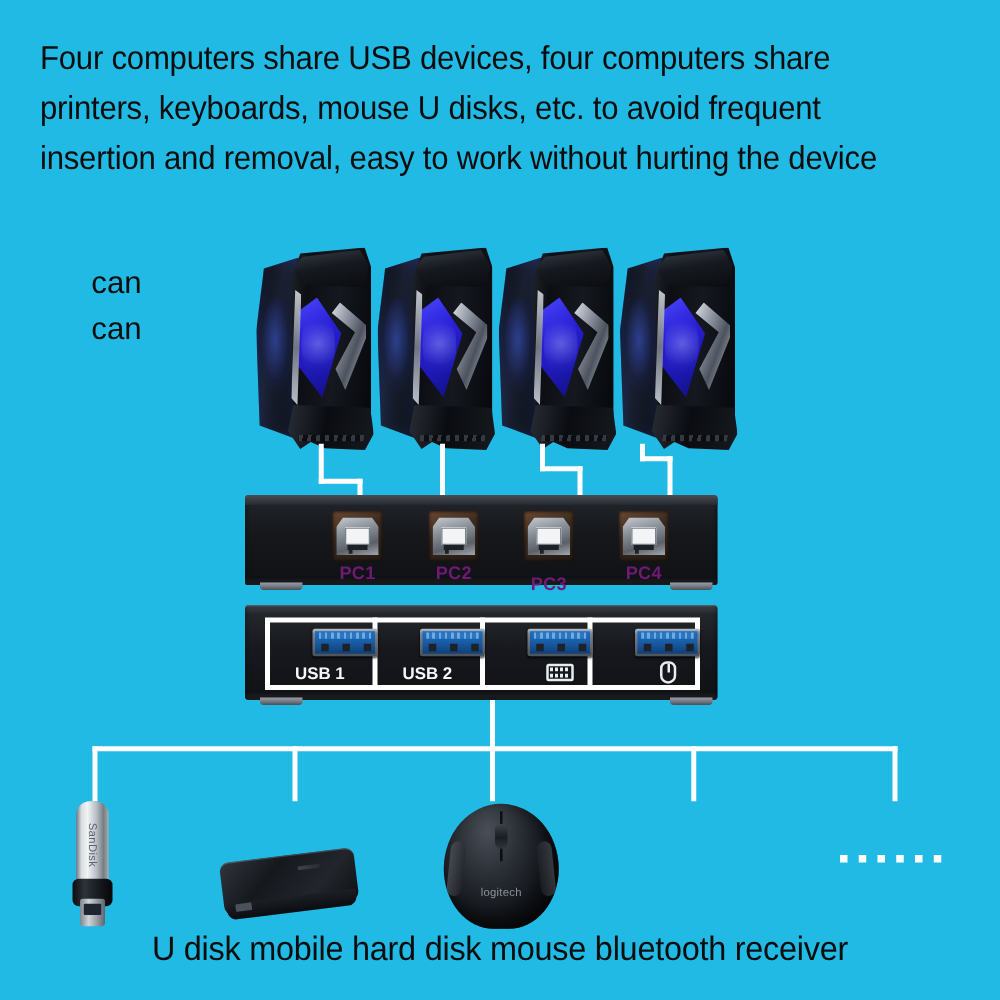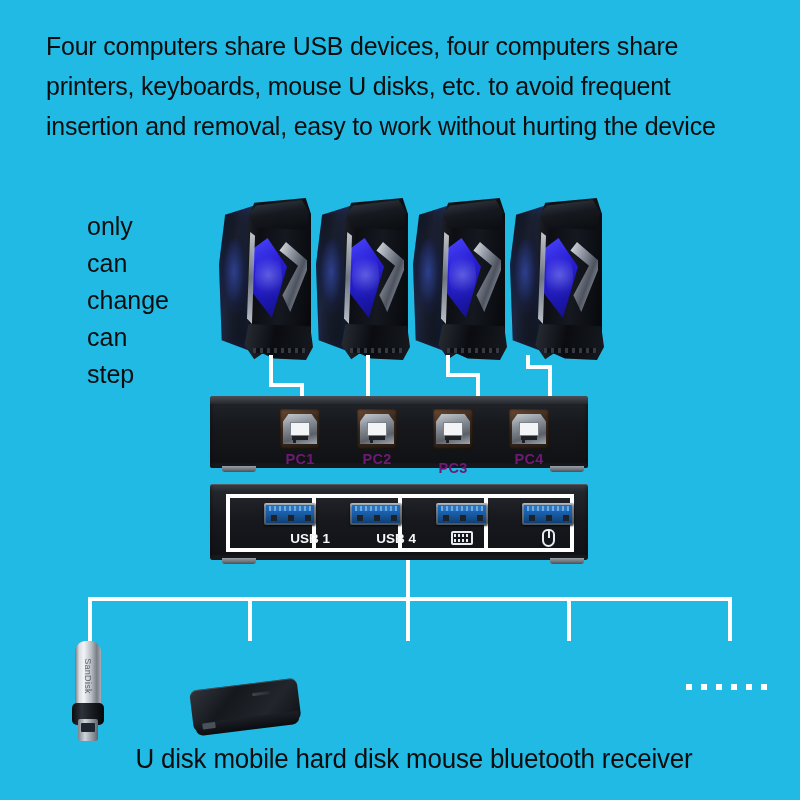--- a/index.html
+++ b/index.html
@@ -5,21 +5,21 @@
   html, body {
     margin: 0; padding: 0;
     width: 800px; height: 800px;
     overflow: hidden;
   }
   body {
     background: #21bae4;
     font-family: "Liberation Sans", sans-serif;
     position: relative;
   }
-  #stage { position: relative; width: 712px; height: 800px; margin-left: 14px; }
+  #stage { position: relative; width: 712px; height: 800px; }
 
   
   .headline {
     position: absolute;
     left: 32px; top: 26px; width: 752px;
     color: #0d0d0d;
     font-size: 26.5px;
     font-weight: 400;
     line-height: 40px;
     letter-spacing: -0.2px;
@@ -223,21 +223,21 @@
   .port-a-inner:after{
     content:"";
     position:absolute; left:10%; top:55%;
     width:13%; height:34%;
     background:#1d2229;
     box-shadow: 17px 0 0 0 #1d2229, 34px 0 0 0 #1d2229;
   }
   .usb-label {
     position:absolute;
     width: 80px;
-    text-align:right;
+    text-align:left;
     color:#f4f6f8;
     font-size: 13.5px;
     font-weight: bold;
     font-family: "Liberation Sans", sans-serif;
   }
   .hl-box {
     position:absolute;
     border: 4px solid #ffffff;
     box-sizing: border-box;
   }
@@ -456,25 +456,22 @@
   }
 </style>
 </head>
 <body style="background: rgb(33, 186, 228);">
 
 <div id="stage">
 
   <div class="headline">Four computers share USB devices, four computers share printers, keyboards, mouse U disks, etc. to avoid frequent insertion and removal, easy to work without hurting the device</div>
 
   <div class="note-col">
-    <div>only</div>
     <div>can</div>
-    <div>change</div>
     <div>can</div>
-    <div>step</div>
   </div>
 
   <div class="towers">
     <div class="tower" style="left:205px; top:198px;">
       <div class="tw-side"></div>
       <div class="tw-main"></div>
       <div class="tw-top"></div>
       <div class="tw-glow"></div>
       <div class="tw-stripe"></div>
       <div class="tw-chev"></div>
@@ -566,21 +563,21 @@
   <div class="hl-div" style="left:470px; top:494px; height:58px;"></div>
 
   <div class="port-a" style="left:250px; top:503px;">
     <div class="port-a-inner"></div>
   </div>
   <div class="usb-label" style="left:236px; top:531px;">USB 1</div>
 
   <div class="port-a" style="left:336px; top:503px;">
     <div class="port-a-inner"></div>
   </div>
-  <div class="usb-label" style="left:322px; top:531px;">USB 4</div>
+  <div class="usb-label" style="left:322px; top:531px;">USB 2</div>
 
   <div class="port-a" style="left:422px; top:503px;">
     <div class="port-a-inner"></div>
   </div>
   <div class="kbd-glyph" style="left:437px; top:531px;"></div>
 
   <div class="port-a" style="left:508px; top:503px;">
     <div class="port-a-inner"></div>
   </div>
   <div class="mouse-glyph" style="left:528px; top:529px;"></div>
@@ -603,20 +600,28 @@
     <div class="udisk-tip"></div>
   </div>
 
   <div class="hdd">
     <div class="hdd-top"></div>
     <div class="hdd-side"></div>
     <div class="hdd-port"></div>
     <div class="hdd-led"></div>
   </div>
 
+  <div class="mouse">
+    <div class="mouse-shell"></div>
+    <div class="mouse-side-l"></div>
+    <div class="mouse-side-r"></div>
+    <div class="mouse-split"></div>
+    <div class="mouse-wheel"></div>
+    <div class="mouse-brand">logitech</div>
+  </div>
 
 
   <div class="dots">
     <i></i>
     <i></i>
     <i></i>
     <i></i>
     <i></i>
     <i></i>
   </div>

